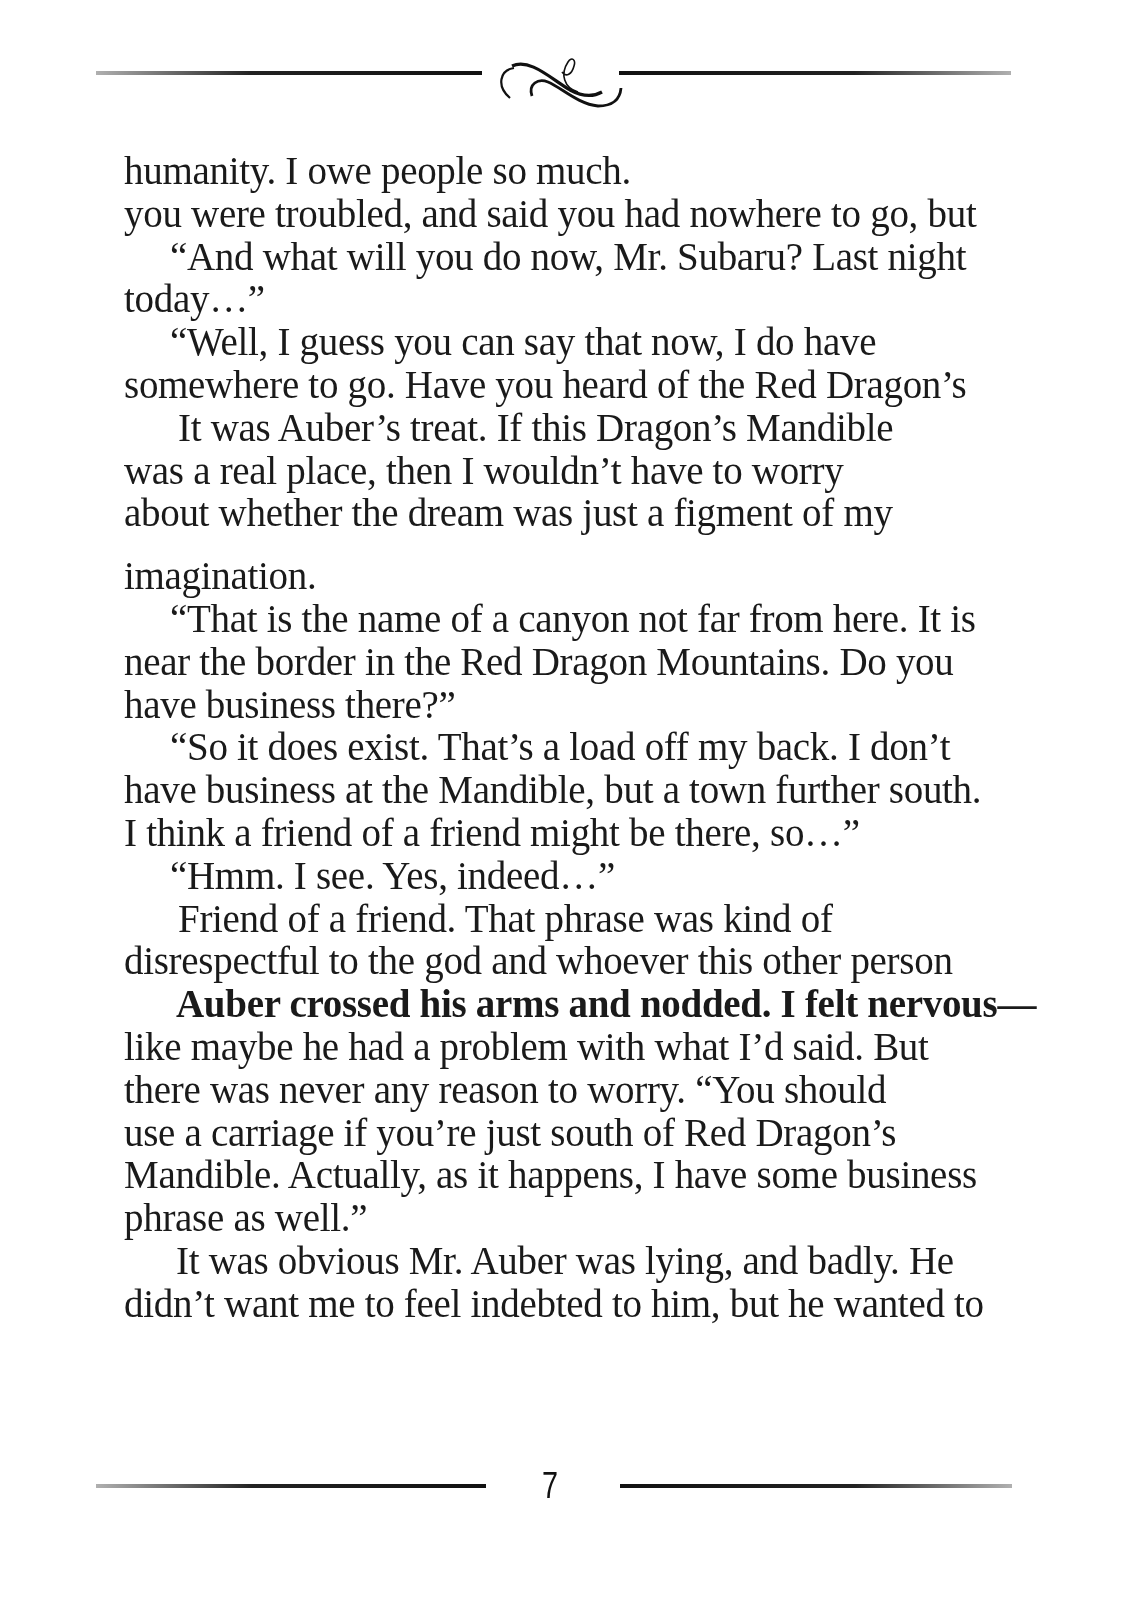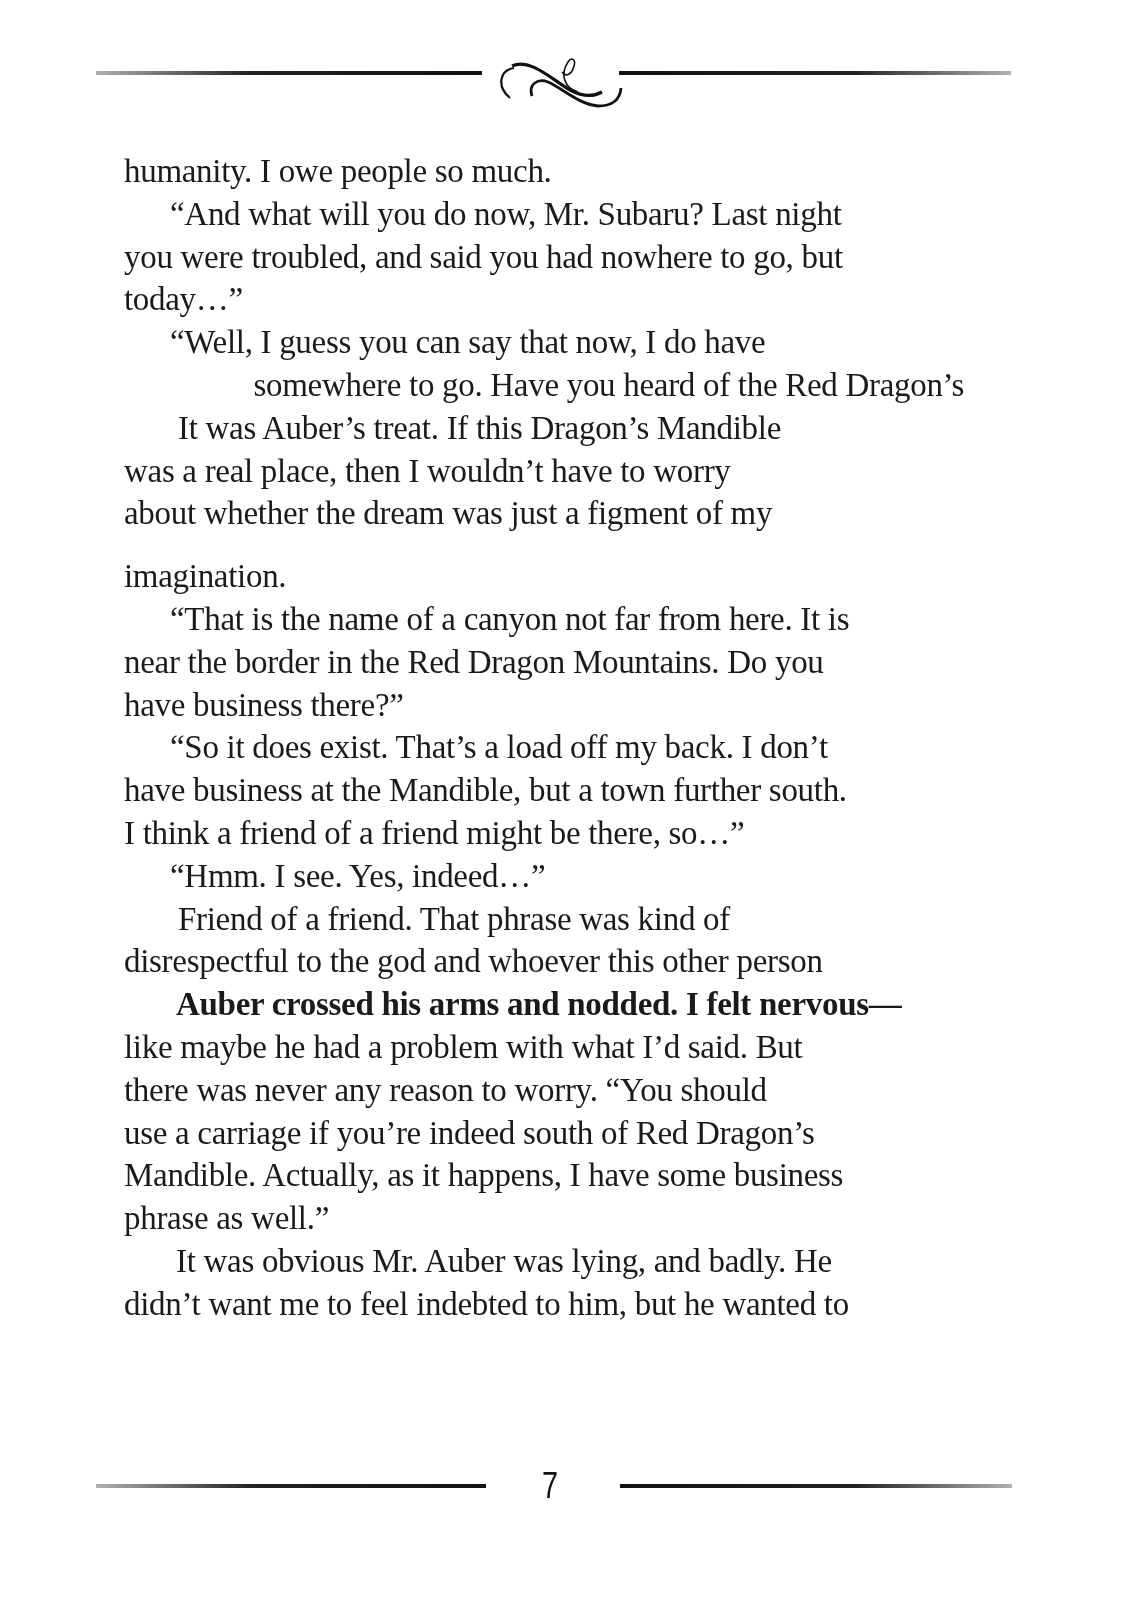--- a/index.html
+++ b/index.html
@@ -4,21 +4,21 @@
 <style>
   html, body { margin: 0; padding: 0; background: #ffffff; }
   body { width: 1122px; height: 1600px; position: relative; overflow: hidden; }
   .rule-left, .rule-right { position: absolute; }
   .taper-l { background: linear-gradient(to right, #b0b0b0 0%, #222 40%, #111 100%); }
   .taper-r { background: linear-gradient(to left, #b0b0b0 0%, #222 40%, #111 100%); }
   .ornament { position: absolute; left: 490px; top: 48px; width: 140px; height: 60px; }
   .text-block {
     position: absolute; left: 124px; top: 150px; width: 840px;
     font-family: "Liberation Serif", "DejaVu Serif", serif;
-    font-size: 33px; color: #1a1a1a; letter-spacing: -0.3px;
+    font-size: 39px; color: #1a1a1a; letter-spacing: -0.3px;
   }
   .line { height: 42.8px; line-height: 42.8px; white-space: nowrap; }
   .page-number {
     position: absolute; left: 520px; top: 1465px; width: 60px; text-align: center;
     font-family: "Liberation Sans", "DejaVu Sans", sans-serif;
     font-size: 36px; color: #111; transform: scaleX(0.8);
   }
 </style>
 </head>
 <body>
@@ -29,42 +29,42 @@
     <path d="M24 20 C10 22 6 38 20 50" fill="none" stroke="#111" stroke-width="2.2"></path>
     <path d="M22 18 C40 10 60 30 80 42 C95 50 105 48 112 44" fill="none" stroke="#111" stroke-width="3.2"></path>
     <path d="M42 48 C38 36 48 30 58 34 C72 40 88 56 108 58 C122 58 130 52 131 40" fill="none" stroke="#111" stroke-width="2.8"></path>
     <path d="M88 44 C74 40 70 26 78 14 C82 8 86 12 84 18 C82 26 76 30 72 24" fill="none" stroke="#111" stroke-width="1.6"></path>
   </svg>
   <div class="rule-right taper-r" style="left:619px; top:71px; width:392px; height:4px;"></div>
 </div>
 
 <div class="text-block" id="text-block">
     <div class="line" style="padding-left: 0px;">humanity. I owe people so much.</div>
+    <div class="line" style="padding-left: 0px;">you were troubled, and said you had nowhere to go, but</div>
     <div class="line" style="padding-left: 46px;">“And what will you do now, Mr. Subaru? Last night</div>
-    <div class="line" style="padding-left: 0px;">you were troubled, and said you had nowhere to go, but</div>
     <div class="line" style="padding-left: 0px;">today…”</div>
     <div class="line" style="padding-left: 46px;">“Well, I guess you can say that now, I do have</div>
     <div class="line" style="padding-left: 0px; text-align: right;">somewhere to go. Have you heard of the Red Dragon’s</div>
     <div class="line" style="padding-left: 54px;">It was Auber’s treat. If this Dragon’s Mandible</div>
     <div class="line" style="padding-left: 0px;">was a real place, then I wouldn’t have to worry</div>
     <div class="line" style="padding-left: 0px;">about whether the dream was just a figment of my</div>
     <div class="line" style="padding-left: 0px; margin-top: 20px;">imagination.</div>
     <div class="line" style="padding-left: 46px;">“That is the name of a canyon not far from here. It is</div>
     <div class="line" style="padding-left: 0px;">near the border in the Red Dragon Mountains. Do you</div>
     <div class="line" style="padding-left: 0px;">have business there?”</div>
     <div class="line" style="padding-left: 46px;">“So it does exist. That’s a load off my back. I don’t</div>
     <div class="line" style="padding-left: 0px;">have business at the Mandible, but a town further south.</div>
     <div class="line" style="padding-left: 0px;">I think a friend of a friend might be there, so…”</div>
     <div class="line" style="padding-left: 46px;">“Hmm. I see. Yes, indeed…”</div>
     <div class="line" style="padding-left: 54px;">Friend of a friend. That phrase was kind of</div>
     <div class="line" style="padding-left: 0px;">disrespectful to the god and whoever this other person</div>
     <div class="line" style="padding-left: 52px; font-weight: bold;">Auber crossed his arms and nodded. I felt nervous—</div>
     <div class="line" style="padding-left: 0px;">like maybe he had a problem with what I’d said. But</div>
     <div class="line" style="padding-left: 0px;">there was never any reason to worry. “You should</div>
-    <div class="line" style="padding-left: 0px;">use a carriage if you’re indeed south of Red Dragon’s</div>
+    <div class="line" style="padding-left: 0px;">use a carriage if you’re just south of Red Dragon’s</div>
     <div class="line" style="padding-left: 0px;">Mandible. Actually, as it happens, I have some business</div>
     <div class="line" style="padding-left: 0px;">phrase as well.”</div>
     <div class="line" style="padding-left: 52px;">It was obvious Mr. Auber was lying, and badly. He</div>
     <div class="line" style="padding-left: 0px;">didn’t want me to feel indebted to him, but he wanted to</div>
   </div>
 
 <div>
   <div class="rule-left taper-l" style="left:96px; top:1484px; width:390px; height:4px;"></div>
   <div class="page-number">7</div>
   <div class="rule-right taper-r" style="left:620px; top:1484px; width:392px; height:4px;"></div>

